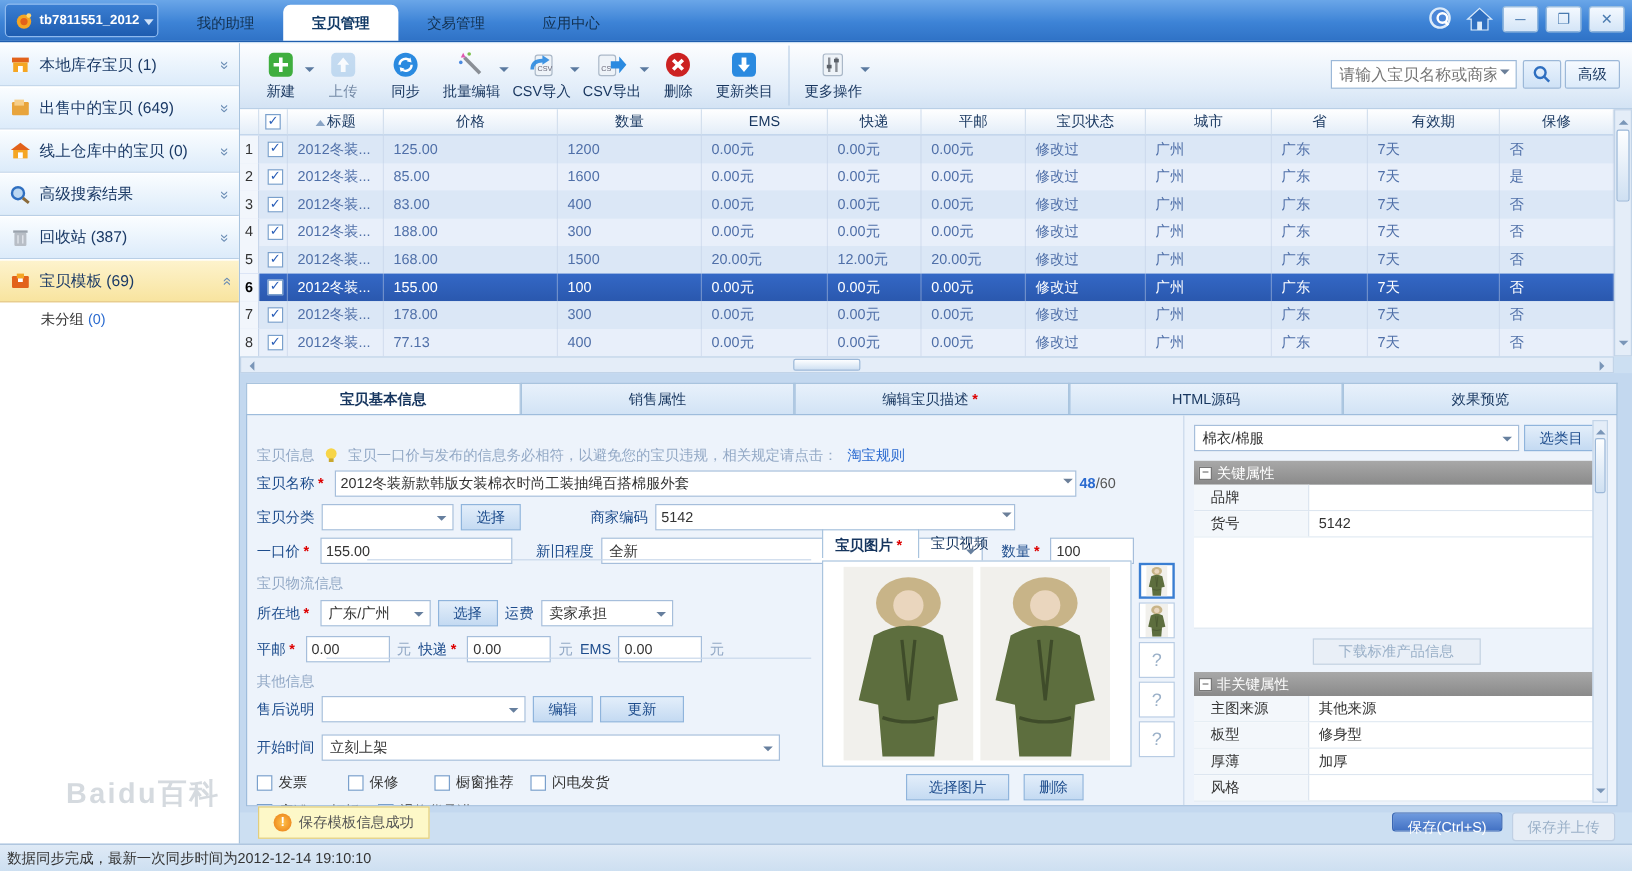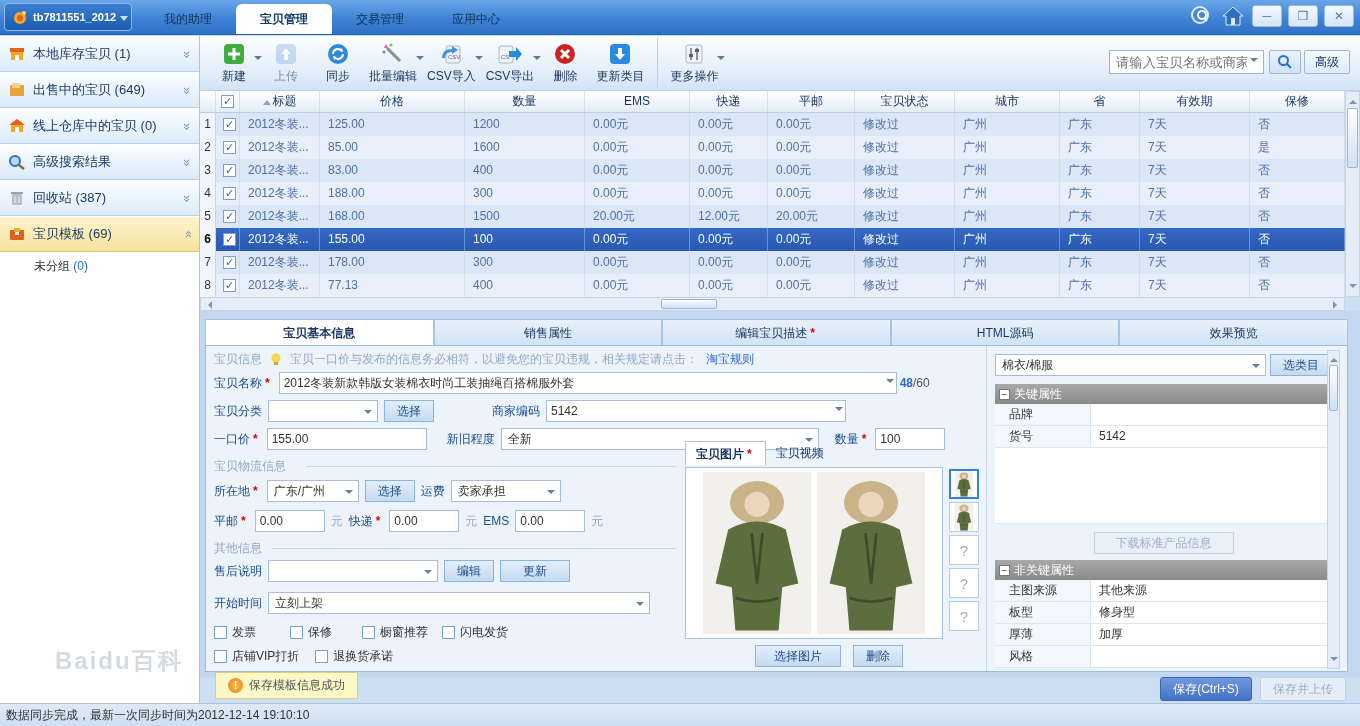--- a/index.html
+++ b/index.html
@@ -92,21 +92,21 @@
     border:1px solid #9ebcdc; overflow:hidden; }
   .req::after { content:"*"; color:#d00; margin:0 3px; font-weight:bold; }
   .flabel { color:#1d4c8c; }
   .seclabel { color:#93a9c6; }
   .fin { background:#fff; border:1px solid #a6bedb; height:22px; padding:0 4px; color:#333; font-size:12px; }
   .dd { position:relative; background:#fff; border:1px solid #a6bedb; height:22px; line-height:20px;
     padding:0 18px 0 6px; color:#333; cursor:pointer; }
   .dd::after { content:""; position:absolute; right:5px; top:9px; border:4px solid transparent; border-top:4px solid #667f9e; }
   .btn { display:inline-block; height:22px; line-height:20px; padding:0 12px; text-align:center;
     background:linear-gradient(#e3eefa,#c4daf2); border:1px solid #8fb4dc; color:#1d4c8c; cursor:pointer; }
-  .row { position:absolute; display:flex; align-items:center; gap:6px; }
+  .row { position:absolute; display:flex; align-items:center; gap:6px;margin-top:20px; }
   .hr { position:absolute; border-top:1px solid #c9d8ea; }
   .counter { color:#555; } .counter b { color:#2b6bd0; }
 
   
   .imgpanel { position:absolute; left:479px; top:95px; width:296px; height:232px; }
   .iptabs { display:flex; height:24px; }
   .iptab { padding:0 10px; line-height:24px; color:#16355e; cursor:pointer; }
   .iptab.active { background:#fff; border:1px solid #a9c4de; border-bottom:none; font-weight:bold; }
   .ipbox { position:absolute; left:0; top:26px; width:258px; height:172px; background:#fff; border:1px solid #a9c4de;
     display:flex; align-items:center; justify-content:center; gap:4px; }
@@ -125,21 +125,21 @@
   .attrrow .an { width:96px; background:#f3f7fb; color:#333; padding-left:14px; border-right:1px solid #dde6f0; }
   .attrrow .av { flex:1; color:#333; padding-left:8px; }
   .btn.disabled { background:#e9eff7; color:#9ab0c8; border-color:#c4d2e2; cursor:default; }
 
   
   .savebar { position:absolute; left:0; right:0; top:641px; height:27px; }
   .toast { position:absolute; left:15px; top:-5px; height:27px; background:#fdf8c8; border:1px solid #e2cd7e;
     display:flex; align-items:center; gap:6px; padding:0 12px; color:#555; }
   .ticon { width:15px; height:15px; border-radius:50%; background:radial-gradient(#ffc24a,#e87812);
     color:#fff; text-align:center; line-height:15px; font-size:11px; font-weight:bold; }
-  .save { position:absolute; right:108px; top:0; width:92px; height:24px; line-height:22px; text-align:center;
+  .save { position:absolute; right:108px; top:0; width:92px; height:16px; line-height:22px; text-align:center;
     background:linear-gradient(#6f9ade,#4372c4); border:1px solid #3a67b4; border-radius:3px; color:#fff; cursor:pointer;}
   .saveup { position:absolute; right:14px; top:0; width:86px; height:24px; line-height:22px; text-align:center;
     background:#e6edf6; border:1px solid #c0d0e4; border-radius:3px; color:#9ab0c8; cursor:default; }
   .statusbar { position:absolute; left:0; bottom:0; right:0; height:23px; background:linear-gradient(#dfeaf6,#cddff1);
     border-top:1px solid #a8c0da; color:#333; line-height:22px; padding-left:6px; }
   .watermark { position:absolute; left:55px; top:645px; font-size:24px; font-weight:bold;
     color:rgba(145,158,172,.38); letter-spacing:2px; pointer-events:none; }
 </style>
 </head>
 <body>

